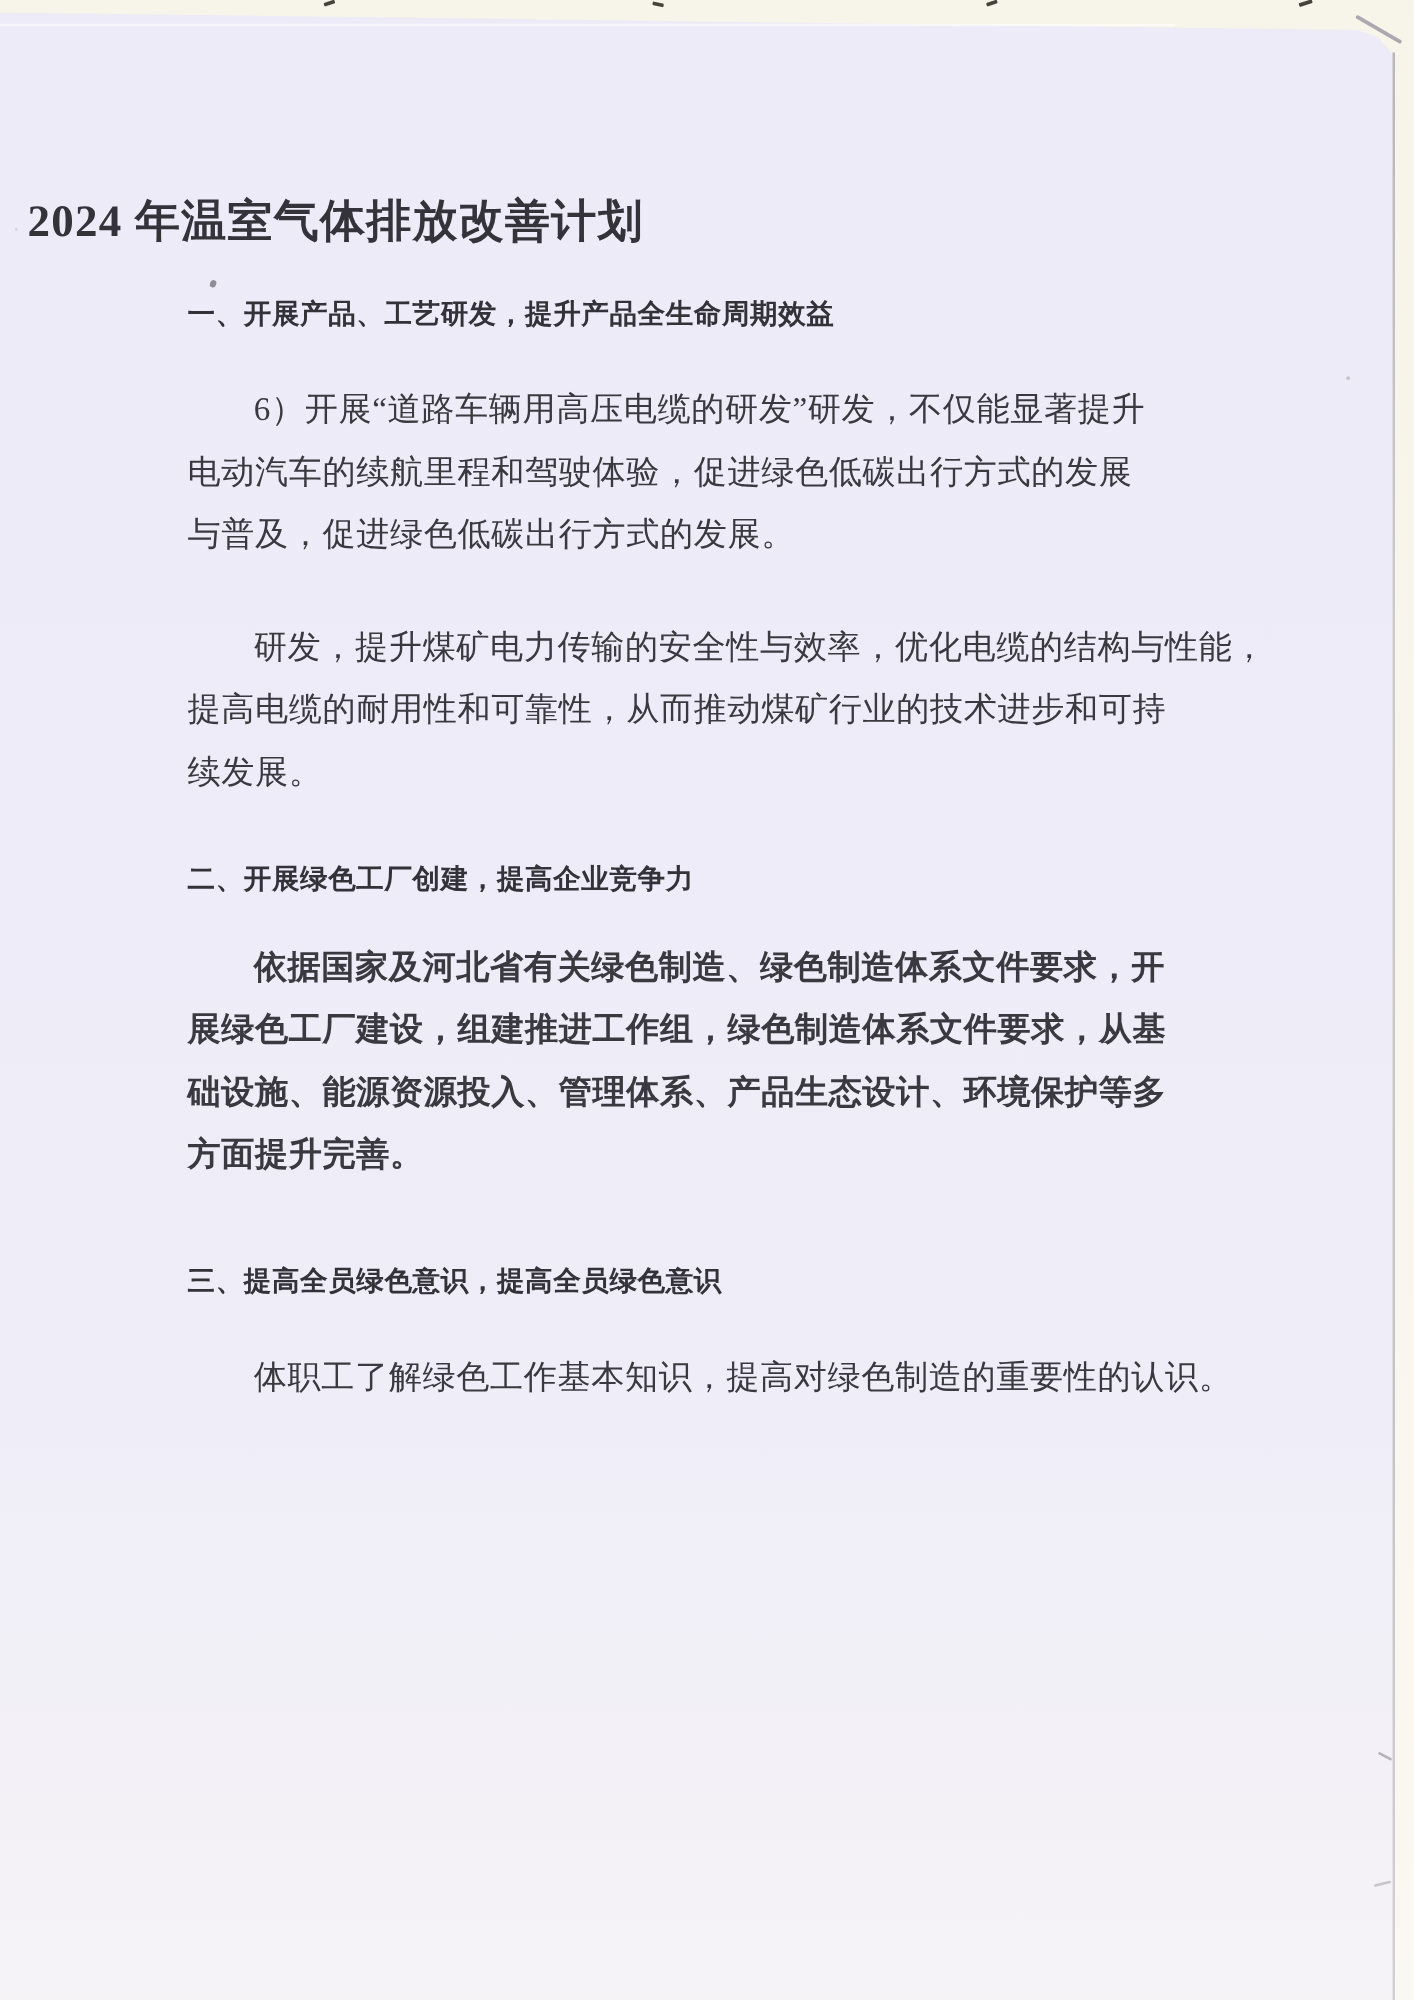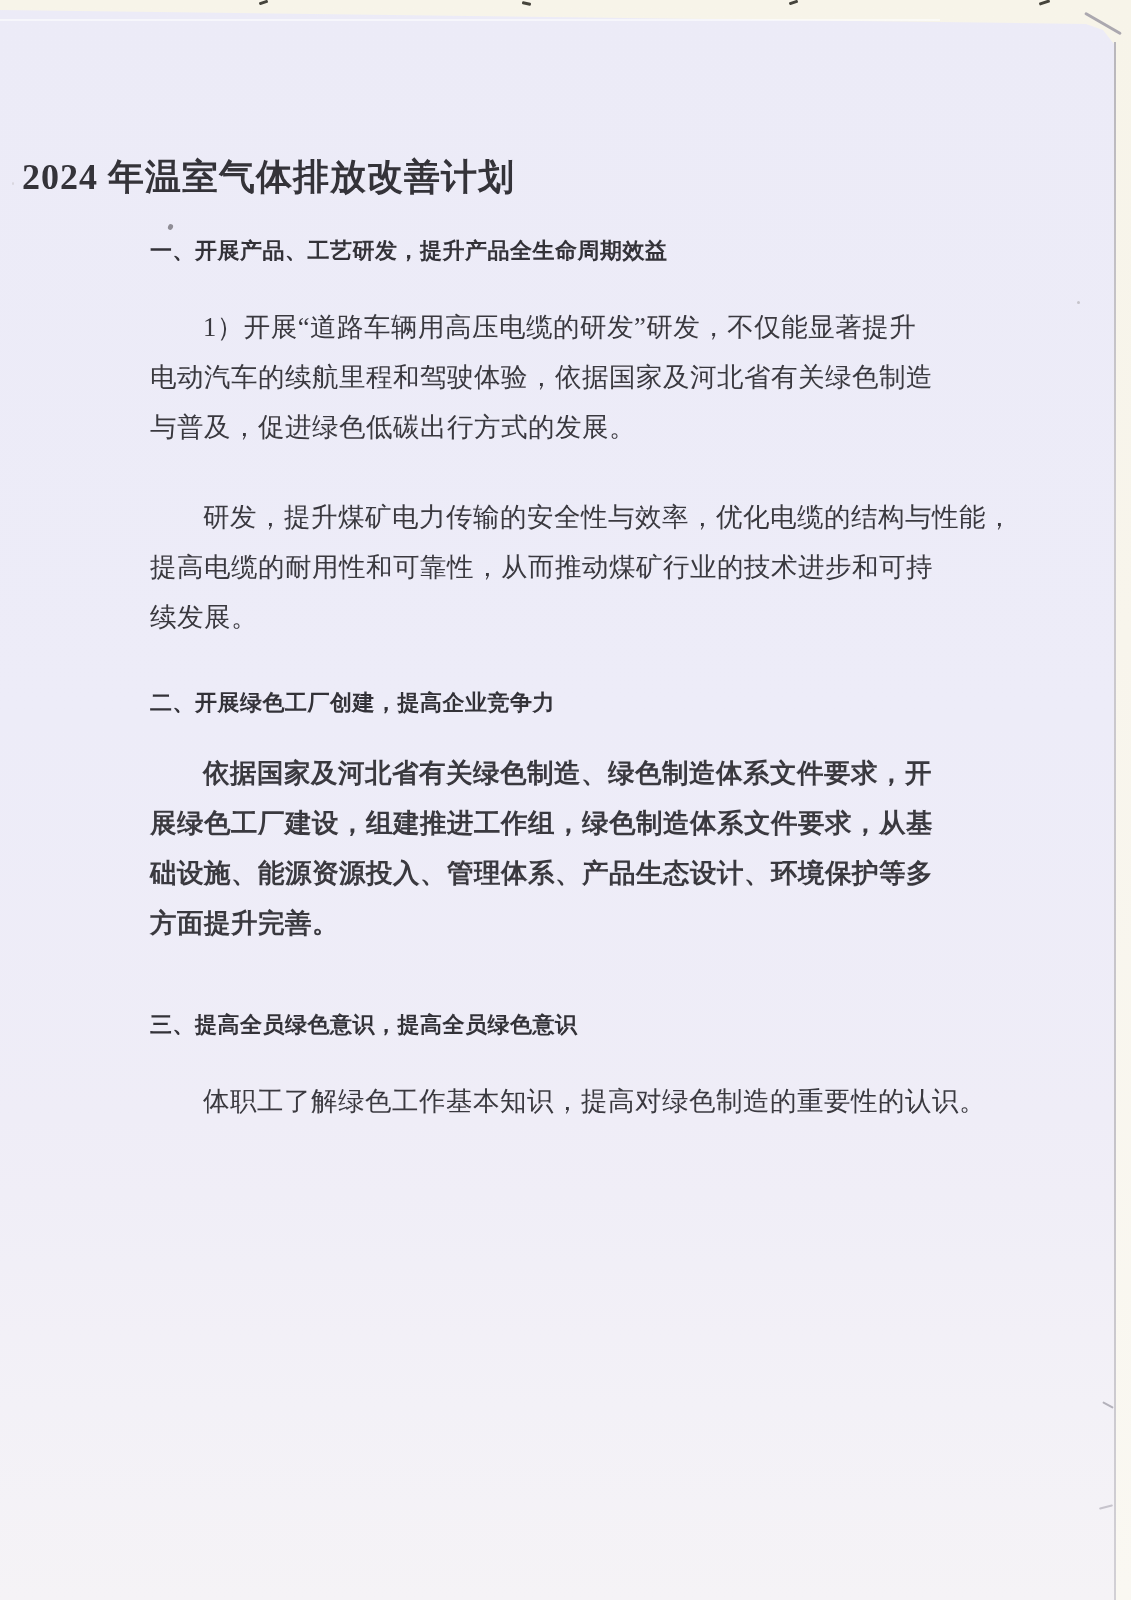--- a/index.html
+++ b/index.html
@@ -155,22 +155,22 @@
 <div class="hook h1"></div>
 <div class="hook h2"></div>
 
 <div class="doc">
   <div class="title">2024 年温室气体排放改善计划</div>
 
   <div class="body-col">
 
     <div class="heading heading-1">一、开展产品、工艺研发，提升产品全生命周期效益</div>
     <div class="para para-1-1">
-      <div class="line">1）开展“道路车辆用高压电缆的研发”研发，不仅能显著提升</div>
-      <div class="line">电动汽车的续航里程和驾驶体验，依据国家及河北省有关绿色制造</div>
+      <div class="line">6）开展“道路车辆用高压电缆的研发”研发，不仅能显著提升</div>
+      <div class="line">电动汽车的续航里程和驾驶体验，促进绿色低碳出行方式的发展</div>
       <div class="line">与普及，促进绿色低碳出行方式的发展。</div>
     </div>
     <div class="para para-1-2">
       <div class="line">研发，提升煤矿电力传输的安全性与效率，优化电缆的结构与性能，</div>
       <div class="line">提高电缆的耐用性和可靠性，从而推动煤矿行业的技术进步和可持</div>
       <div class="line">续发展。</div>
     </div>
 
     <div class="heading heading-2">二、开展绿色工厂创建，提高企业竞争力</div>
     <div class="para para-2-1">

